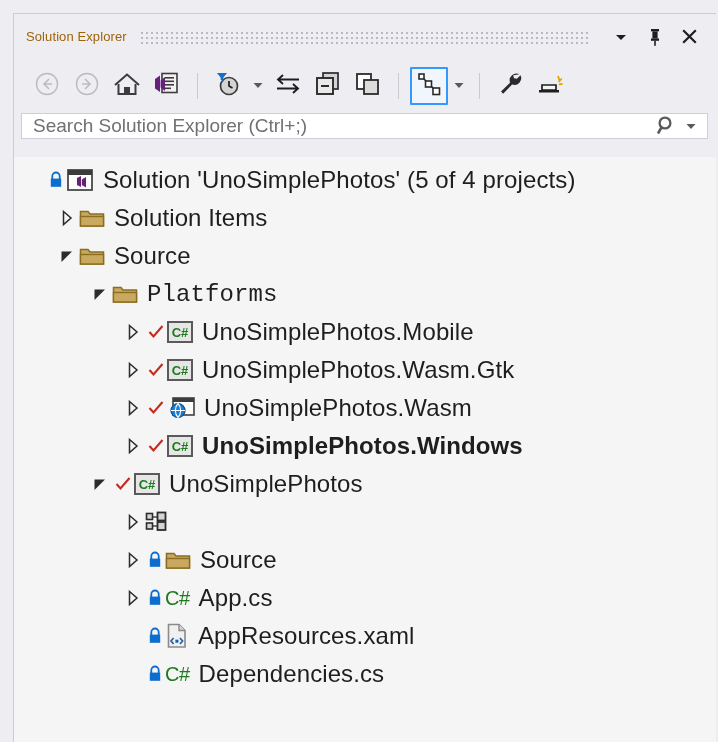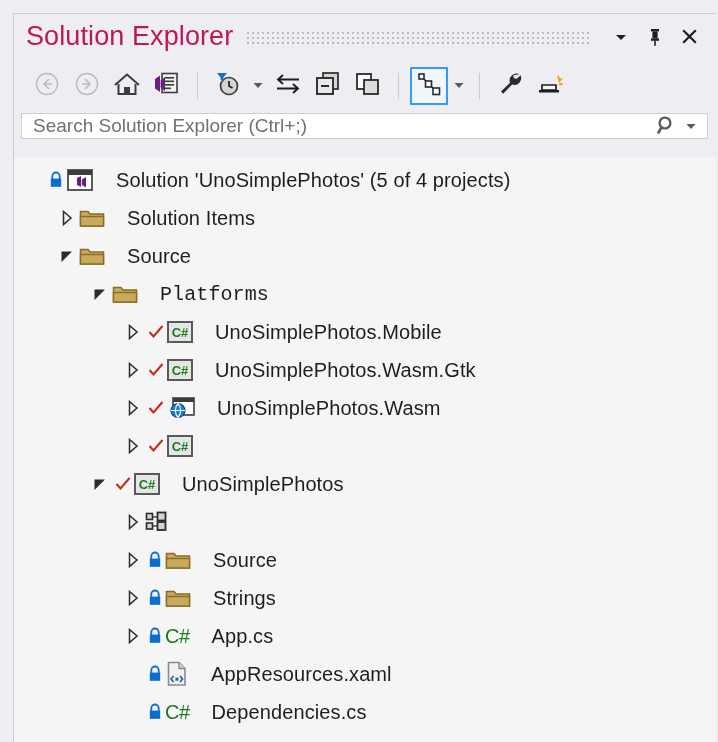--- a/index.html
+++ b/index.html
@@ -26,22 +26,22 @@
   #titlebar {
     height: 45px;
     background: #eeeef2;
     display: flex;
     align-items: center;
     padding: 0 10px 0 12px;
     flex: 0 0 auto;
     box-sizing: border-box;
   }
   #title-text {
-    font-size: 27px;
-    color: #be185d;
+    font-size: 13px;
+    color: #a16207;
     white-space: nowrap;
     letter-spacing: .1px;
   }
   #grip {
     flex: 1 1 auto;
     height: 16px;
     margin: 0 14px;
     background-image:
       radial-gradient(circle at 1px 1px, #b9b9c6 1px, transparent 1.2px);
     background-size: 5px 5px;
@@ -134,23 +134,23 @@
     flex: 0 0 auto;
     display: flex; align-items: center; justify-content: center;
   }
   .exp.empty { }
   .glyph-box {
     flex: 0 0 auto;
     display: flex; align-items: center; justify-content: center;
     height: 38px;
   }
   .lbl {
-    font-size: 20px;
+    font-size: 24px;
     color: #1e1e1e;
-    margin-left: 22px;
+    margin-left: 9px;
     letter-spacing: .1px;
   }
   .lbl.bold { font-weight: bold; }
   .chk {
     width: 22px; height: 38px;
     flex: 0 0 auto;
     display: flex; align-items: center; justify-content: center;
   }
   .lock {
     width: 20px; height: 38px;
@@ -480,20 +480,21 @@
           </svg>
         </span>
         <span class="chk">
           <svg width="18" height="18" viewBox="0 0 18 18">
             <path d="M2.5 9 L6.5 13.5 L15.5 3" fill="none" stroke="#c42b1c" stroke-width="2.1"></path>
           </svg>
         </span>
         <span class="glyph-box">
           <span class="csbox">C#</span>
         </span>
+        <span class="lbl bold">UnoSimplePhotos.Windows</span>
       </div>
       <div class="row" style="padding-left: 74px;">
         <span class="exp">
           <svg width="16" height="18" viewBox="0 0 16 18">
             <path d="M2.5 4.5 L13 4.5 L2.5 15 Z" fill="#2b2b2b"></path>
           </svg>
         </span>
         <span class="chk">
           <svg width="18" height="18" viewBox="0 0 18 18">
             <path d="M2.5 9 L6.5 13.5 L15.5 3" fill="none" stroke="#c42b1c" stroke-width="2.1"></path>
@@ -546,40 +547,20 @@
             <path d="M4.5 2.5 L12 9 L4.5 15.5 Z" fill="none" stroke="#2b2b2b" stroke-width="1.5"></path>
           </svg>
         </span>
         <span class="lock">
           <svg width="16" height="20" viewBox="0 0 16 20">
             <path d="M4.3 9 L4.3 6.2 a3.7 3.7 0 0 1 7.4 0 L11.7 9" fill="none" stroke="#0b6ecf" stroke-width="1.8"></path>
             <rect x="2.8" y="8.6" width="10.4" height="8.2" fill="#0b6ecf"></rect>
           </svg>
         </span>
         <span class="glyph-box">
-          <svg width="26" height="22" viewBox="0 0 26 22">
-            <path d="M1.5 4.5 L9 4.5 L11 7 L24.5 7 L24.5 19 L1.5 19 Z" fill="#c8a95f" stroke="#8a6d20" stroke-width="1.5"></path>
-            <rect x="1.5" y="9.5" width="23" height="9.5" fill="#c8a95f" stroke="#8a6d20" stroke-width="1.4"></rect>
-          </svg>
-        </span>
-        <span class="lbl">Strings</span>
-      </div>
-      <div class="row" style="padding-left: 107px;">
-        <span class="exp">
-          <svg width="16" height="18" viewBox="0 0 16 18">
-            <path d="M4.5 2.5 L12 9 L4.5 15.5 Z" fill="none" stroke="#2b2b2b" stroke-width="1.5"></path>
-          </svg>
-        </span>
-        <span class="lock">
-          <svg width="16" height="20" viewBox="0 0 16 20">
-            <path d="M4.3 9 L4.3 6.2 a3.7 3.7 0 0 1 7.4 0 L11.7 9" fill="none" stroke="#0b6ecf" stroke-width="1.8"></path>
-            <rect x="2.8" y="8.6" width="10.4" height="8.2" fill="#0b6ecf"></rect>
-          </svg>
-        </span>
-        <span class="glyph-box">
           <span class="csplain">C#</span>
         </span>
         <span class="lbl">App.cs</span>
       </div>
       <div class="row" style="padding-left: 107px;">
         <span class="exp empty"></span>
         <span class="lock">
           <svg width="16" height="20" viewBox="0 0 16 20">
             <path d="M4.3 9 L4.3 6.2 a3.7 3.7 0 0 1 7.4 0 L11.7 9" fill="none" stroke="#0b6ecf" stroke-width="1.8"></path>
             <rect x="2.8" y="8.6" width="10.4" height="8.2" fill="#0b6ecf"></rect>

